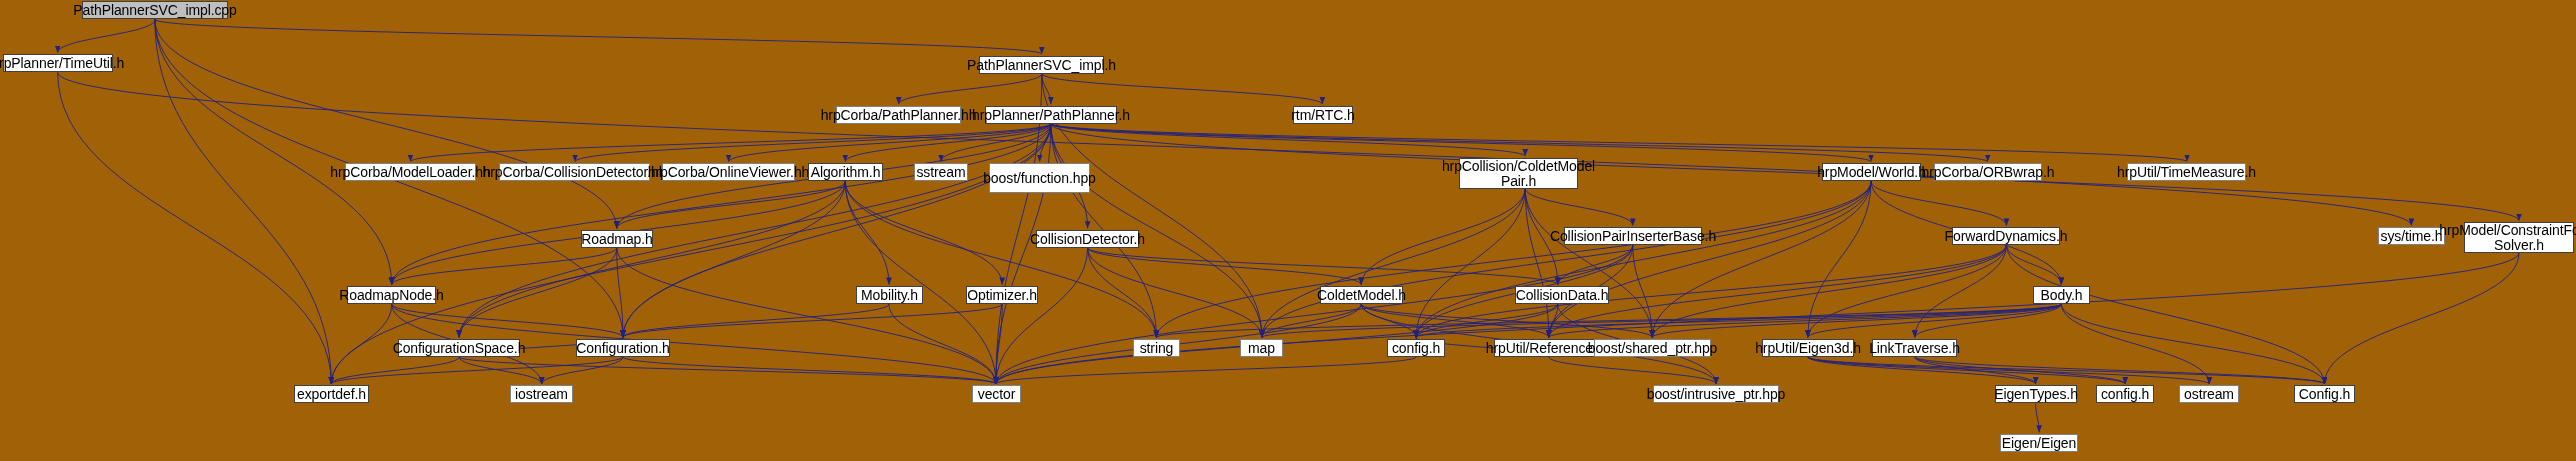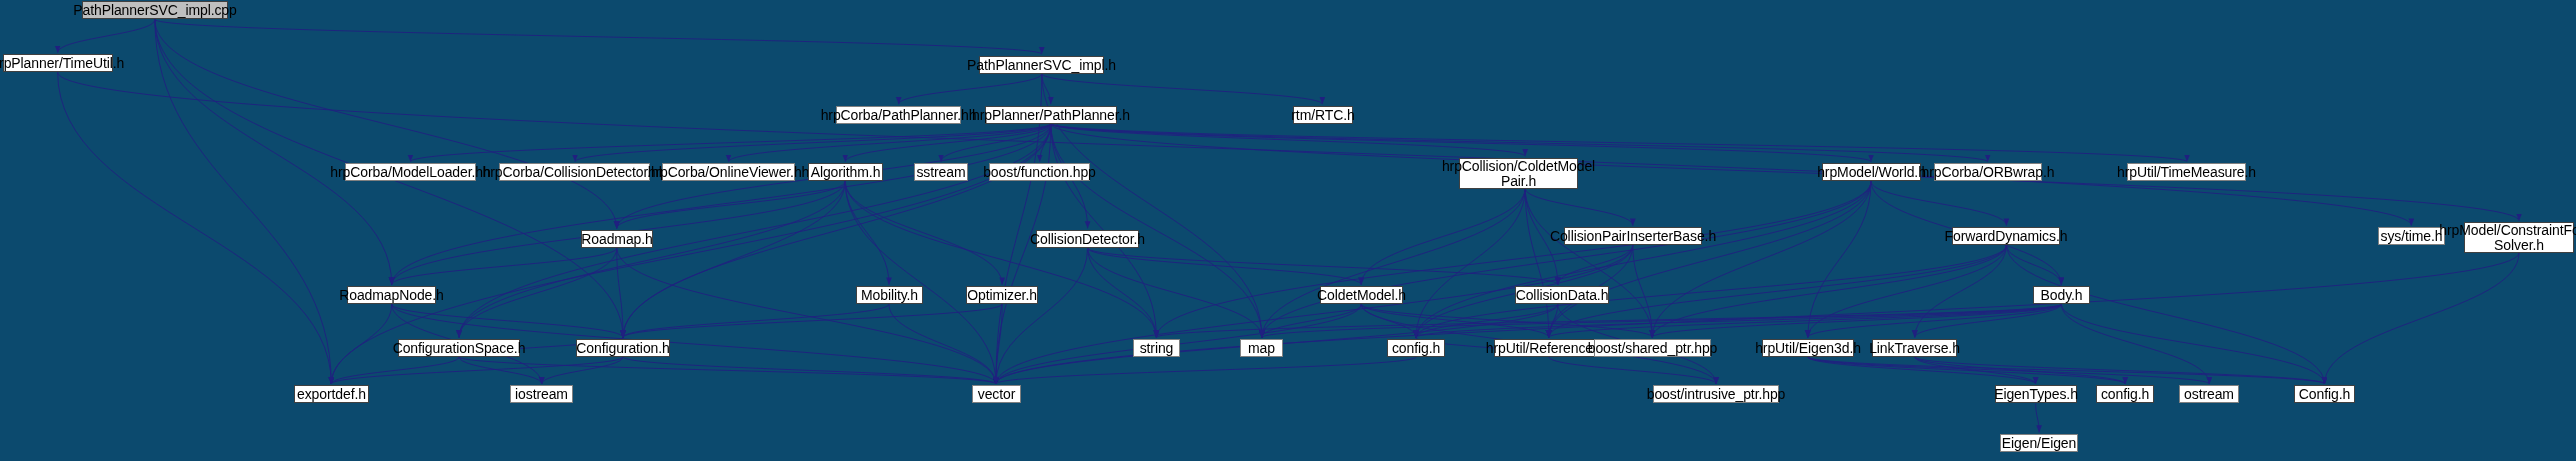--- a/index.html
+++ b/index.html
@@ -1,20 +1,20 @@
 <!DOCTYPE html>
 <html style="font-size:11px"><head>
 <meta charset="utf-8">
 <style>
   html,body{margin:0;padding:0;background:#ffffff;}
   #graph-root{
     position:relative;
     width:2576px;
     height:461px;
-    background:#0c4a6e;
+    background:#a16207;
     font-family:"Liberation Sans", sans-serif;
     overflow:hidden;
   }
   #edge-layer{position:absolute;left:0;top:0;width:2576px;height:461px;}
   #node-layer{position:absolute;left:0;top:0;width:2576px;height:461px;}
   .node{
     position:absolute;
     box-sizing:border-box;
     display:flex;
     align-items:center;
@@ -174,21 +174,21 @@
       <div class="node strong" style="left: 2.8px; top: 54px; width: 110px; height: 18px;"><span>hrpPlanner/TimeUtil.h</span></div>
       <div class="node strong" style="left: 979px; top: 56px; width: 125px; height: 18px;"><span>PathPlannerSVC_impl.h</span></div>
       <div class="node" style="left: 836px; top: 106px; width: 125px; height: 18px;"><span>hrpCorba/PathPlanner.hh</span></div>
       <div class="node strong" style="left: 985px; top: 106px; width: 132px; height: 18px;"><span>hrpPlanner/PathPlanner.h</span></div>
       <div class="node strong" style="left: 1293px; top: 106px; width: 60px; height: 18px;"><span>rtm/RTC.h</span></div>
       <div class="node" style="left: 345px; top: 163px; width: 131px; height: 18px;"><span>hrpCorba/ModelLoader.hh</span></div>
       <div class="node" style="left: 499px; top: 163px; width: 151px; height: 18px;"><span>hrpCorba/CollisionDetector.hh</span></div>
       <div class="node" style="left: 662px; top: 163px; width: 133px; height: 18px;"><span>hrpCorba/OnlineViewer.hh</span></div>
       <div class="node strong" style="left: 808px; top: 163px; width: 75px; height: 18px;"><span>Algorithm.h</span></div>
       <div class="node" style="left: 914px; top: 163px; width: 54px; height: 18px;"><span>sstream</span></div>
-      <div class="node" style="left: 989px; top: 163px; width: 101px; height: 18px;"><span>boost/function.hpp</span></div>
+      <div class="node" style="left: 989px; top: 163px; width: 101px; height: 30px;"><span>boost/function.hpp</span></div>
       <div class="node strong" style="left: 1459px; top: 158px; width: 119px; height: 31px;"><span>hrpCollision/ColdetModel
 Pair.h</span></div>
       <div class="node strong" style="left: 1822px; top: 163px; width: 99px; height: 18px;"><span>hrpModel/World.h</span></div>
       <div class="node" style="left: 1934px; top: 163px; width: 108px; height: 18px;"><span>hrpCorba/ORBwrap.h</span></div>
       <div class="node" style="left: 2127px; top: 163px; width: 119px; height: 18px;"><span>hrpUtil/TimeMeasure.h</span></div>
       <div class="node" style="left: 2378px; top: 227px; width: 67px; height: 18px;"><span>sys/time.h</span></div>
       <div class="node strong" style="left: 2464px; top: 222px; width: 110px; height: 31px;"><span>hrpModel/ConstraintForce
 Solver.h</span></div>
       <div class="node strong" style="left: 581px; top: 230px; width: 72px; height: 18px;"><span>Roadmap.h</span></div>
       <div class="node strong" style="left: 1036px; top: 230px; width: 103px; height: 18px;"><span>CollisionDetector.h</span></div>

